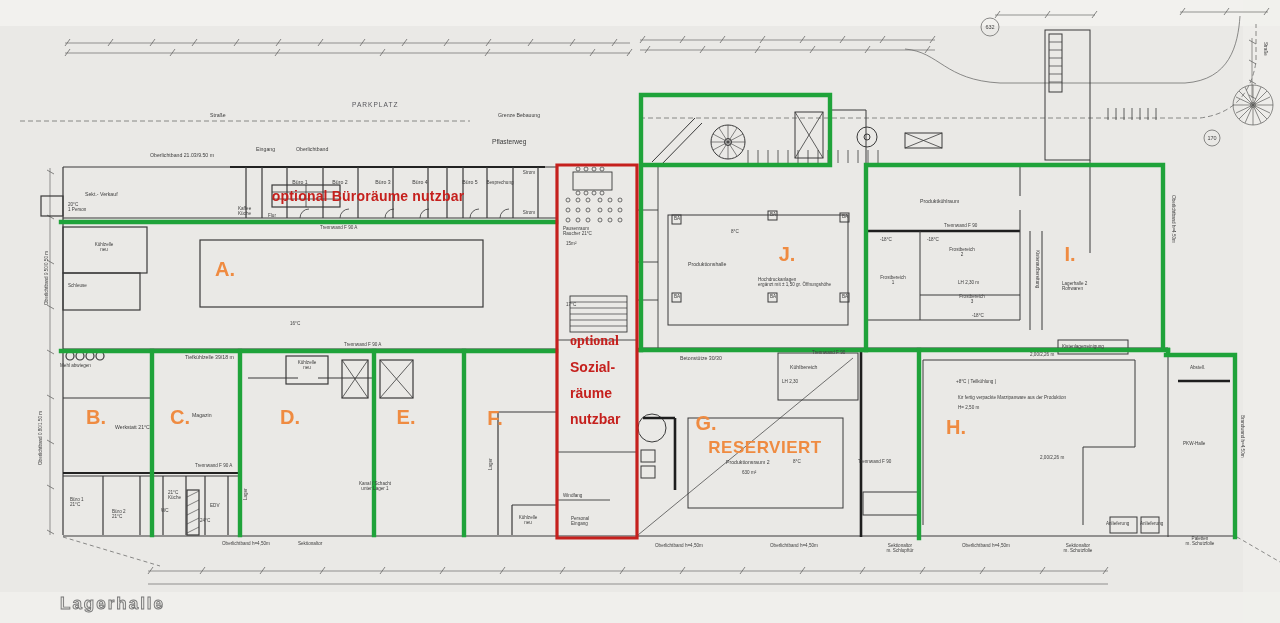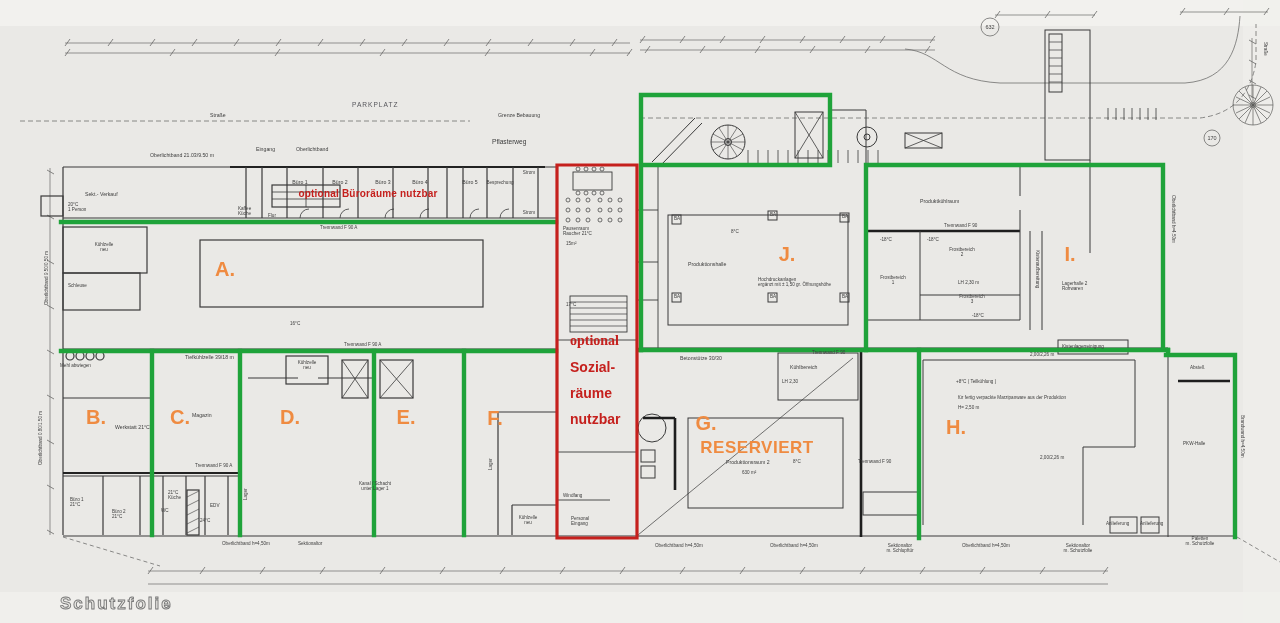--- a/index.html
+++ b/index.html
@@ -9,26 +9,26 @@
   #plan-svg{position:absolute;left:0;top:0;}
   .margin-strip{position:absolute;background:#f1f0ed;opacity:.55;}
   .lbl{position:absolute;color:#3d3d3d;white-space:pre-line;line-height:1.18;}
   .s4{font-size:4.6px;}
   .s5{font-size:5.2px;}
   .s6{font-size:6.6px;}
   .ctr{transform:translateX(-50%);text-align:center;}
   .rot-ccw{transform:rotate(-90deg);transform-origin:0 0;white-space:nowrap;}
   .rot-cw{transform:rotate(90deg);transform-origin:0 0;white-space:nowrap;}
   .red-note{color:#c5201d;font-weight:bold;}
-  .office-note{font-size:10px;letter-spacing:.2px;}
+  .office-note{font-size:14px;letter-spacing:.2px;}
   .social-line{font-size:14px;}
   .zone-letter{position:absolute;color:#ef8b41;font-weight:bold;font-size:20px;
                transform:translateX(-50%);}
   .reserved{position:absolute;color:#ef8b41;font-weight:bold;font-size:17px;
-            letter-spacing:.5px;transform:translateX(-50%);}
+            letter-spacing:.5px;transform:translateX(-50%);margin-left:8px;}
   .floor-title{position:absolute;font-size:17px;font-weight:bold;letter-spacing:2px;
                color:#e7e6e2;-webkit-text-stroke:0.9px #777;}
   .circled{position:absolute;font-size:5.5px;color:#444;transform:translate(-50%,-50%);}
 </style>
 </head>
 <body>
 
 <div id="stage">
 
   <div class="margin-strip" style="left:1243px;top:0;width:37px;height:623px;"></div>
@@ -209,21 +209,21 @@
   <span class="zone-letter" style="left:1070px;top:243px;">I.</span>
   <span class="zone-letter" style="left:787px;top:243px;">J.</span>
   <span class="reserved" style="left:757px;top:438px;">RESERVIERT</span>
 
   <span class="lbl red-note office-note ctr" style="left:368px;top:188px;">optional Büroräume nutzbar</span>
   <span class="lbl red-note social-line" style="left:570px;top:333px;font-family:Liberation Serif, serif;">optional</span>
   <span class="lbl red-note social-line" style="left:570px;top:359px;">Sozial-</span>
   <span class="lbl red-note social-line" style="left:570px;top:385px;">räume</span>
   <span class="lbl red-note social-line" style="left:570px;top:411px;">nutzbar</span>
 
-  <span class="floor-title" style="left:60px;top:594px;">Schutzfolie</span>
+  <span class="floor-title" style="left:60px;top:594px;">Lagerhalle</span>
 
   <span class="circled" style="left:990px;top:27px;">632</span>
   <span class="circled" style="left:1212px;top:138px;">170</span>
 
   <span class="lbl s5" style="left:150px;top:152px;">Oberlichtband 21.03/9.50 m</span>
   <span class="lbl s5" style="left:256px;top:146px;">Eingang</span>
   <span class="lbl s5" style="left:296px;top:146px;">Oberlichtband</span>
   <span class="lbl s6" style="left:352px;top:101px;letter-spacing:1px;color:#55555a;">PARKPLATZ</span>
   <span class="lbl s5" style="left:210px;top:112px;">Straße</span>
   <span class="lbl s5" style="left:498px;top:112px;">Grenze Bebauung</span>

